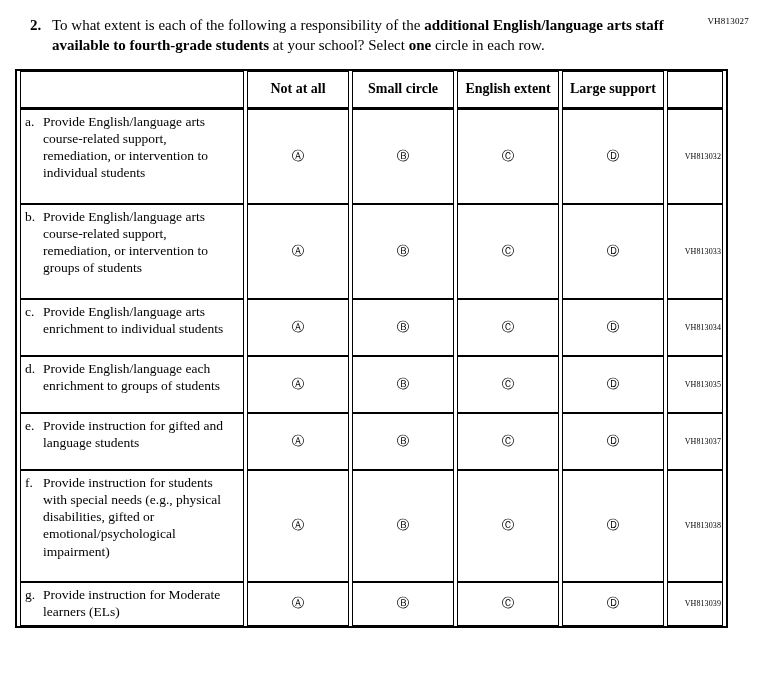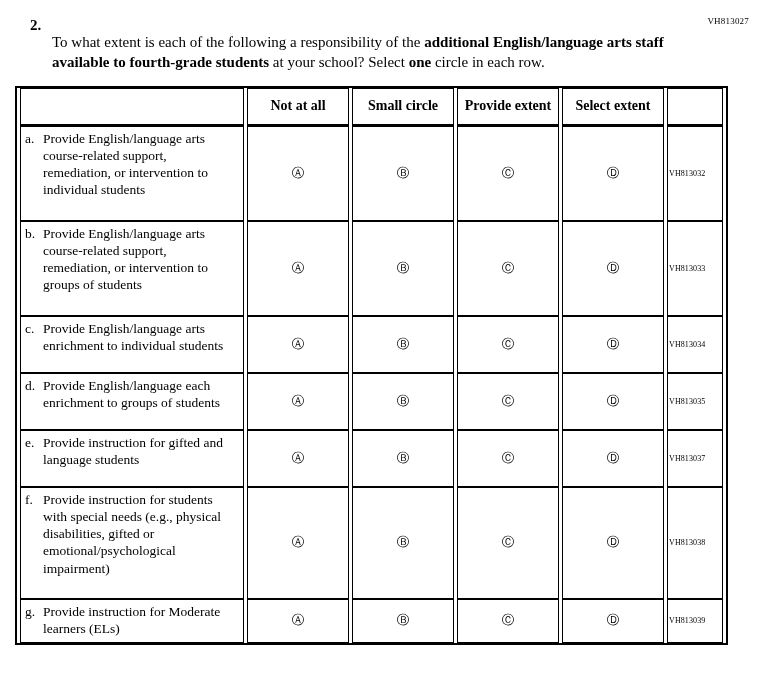--- a/index.html
+++ b/index.html
@@ -13,21 +13,21 @@
     position:absolute; top:4px; right:10px;
     font-size:9px; letter-spacing:0.2px;margin-top:12px;
   }
   .question {
     display:flex;
     margin:16px 0 0 30px;
     width:648px;
     font-size:15px; line-height:1.32;
   }
   .qnum { font-weight:bold; width:22px; flex:none; }
-  .qtext { flex:1;margin-top:17px; }
+  .qtext { flex:1; }
   .bold { font-weight:bold; }
 
   table.survey {
     margin:13px 0 0 15px;
     width:677px;
     border-collapse:separate;
     border-spacing:3px 0;
     border:2px solid #000;
     table-layout:fixed;
   }
@@ -50,21 +50,21 @@
   .letter { width:18px; flex:none; }
   .ltext { flex:1; }
   td.opt-cell {
     text-align:center; vertical-align:middle;
     font-family:"DejaVu Sans", sans-serif;
     font-size:12.5px;
     cursor:pointer;
   }
   td.code-cell {
     font-size:8px;
-    text-align:left; vertical-align:middle;
+    text-align:right; vertical-align:middle;
     padding:0 1px;
     letter-spacing:0.1px;
   }
   
   tr.r-a td, tr.r-b td { height:95px; }
   tr.r-c td, tr.r-d td, tr.r-e td { height:57px; }
   tr.r-f td { height:112px; }
   tr.r-g td { height:42px; }
 </style>
 </head>
@@ -84,22 +84,22 @@
     <col style="width:102px">
     <col style="width:102px">
     <col style="width:102px">
     <col style="width:56px">
   </colgroup>
   <tbody>
       <tr class="header-row">
     <th></th>
     <th>Not at all</th>
     <th>Small circle</th>
-    <th>Provide extent</th>
-    <th>Select extent</th>
+    <th>English extent</th>
+    <th>Large support</th>
     <th></th>
   </tr>
 
   <tr class="r-a">
     <td class="label-cell">
       <div class="row-label">
         <span class="letter">a.</span>
         <span class="ltext">Provide English/language arts course-related support, remediation, or intervention to individual students</span>
       </div>
     </td>

